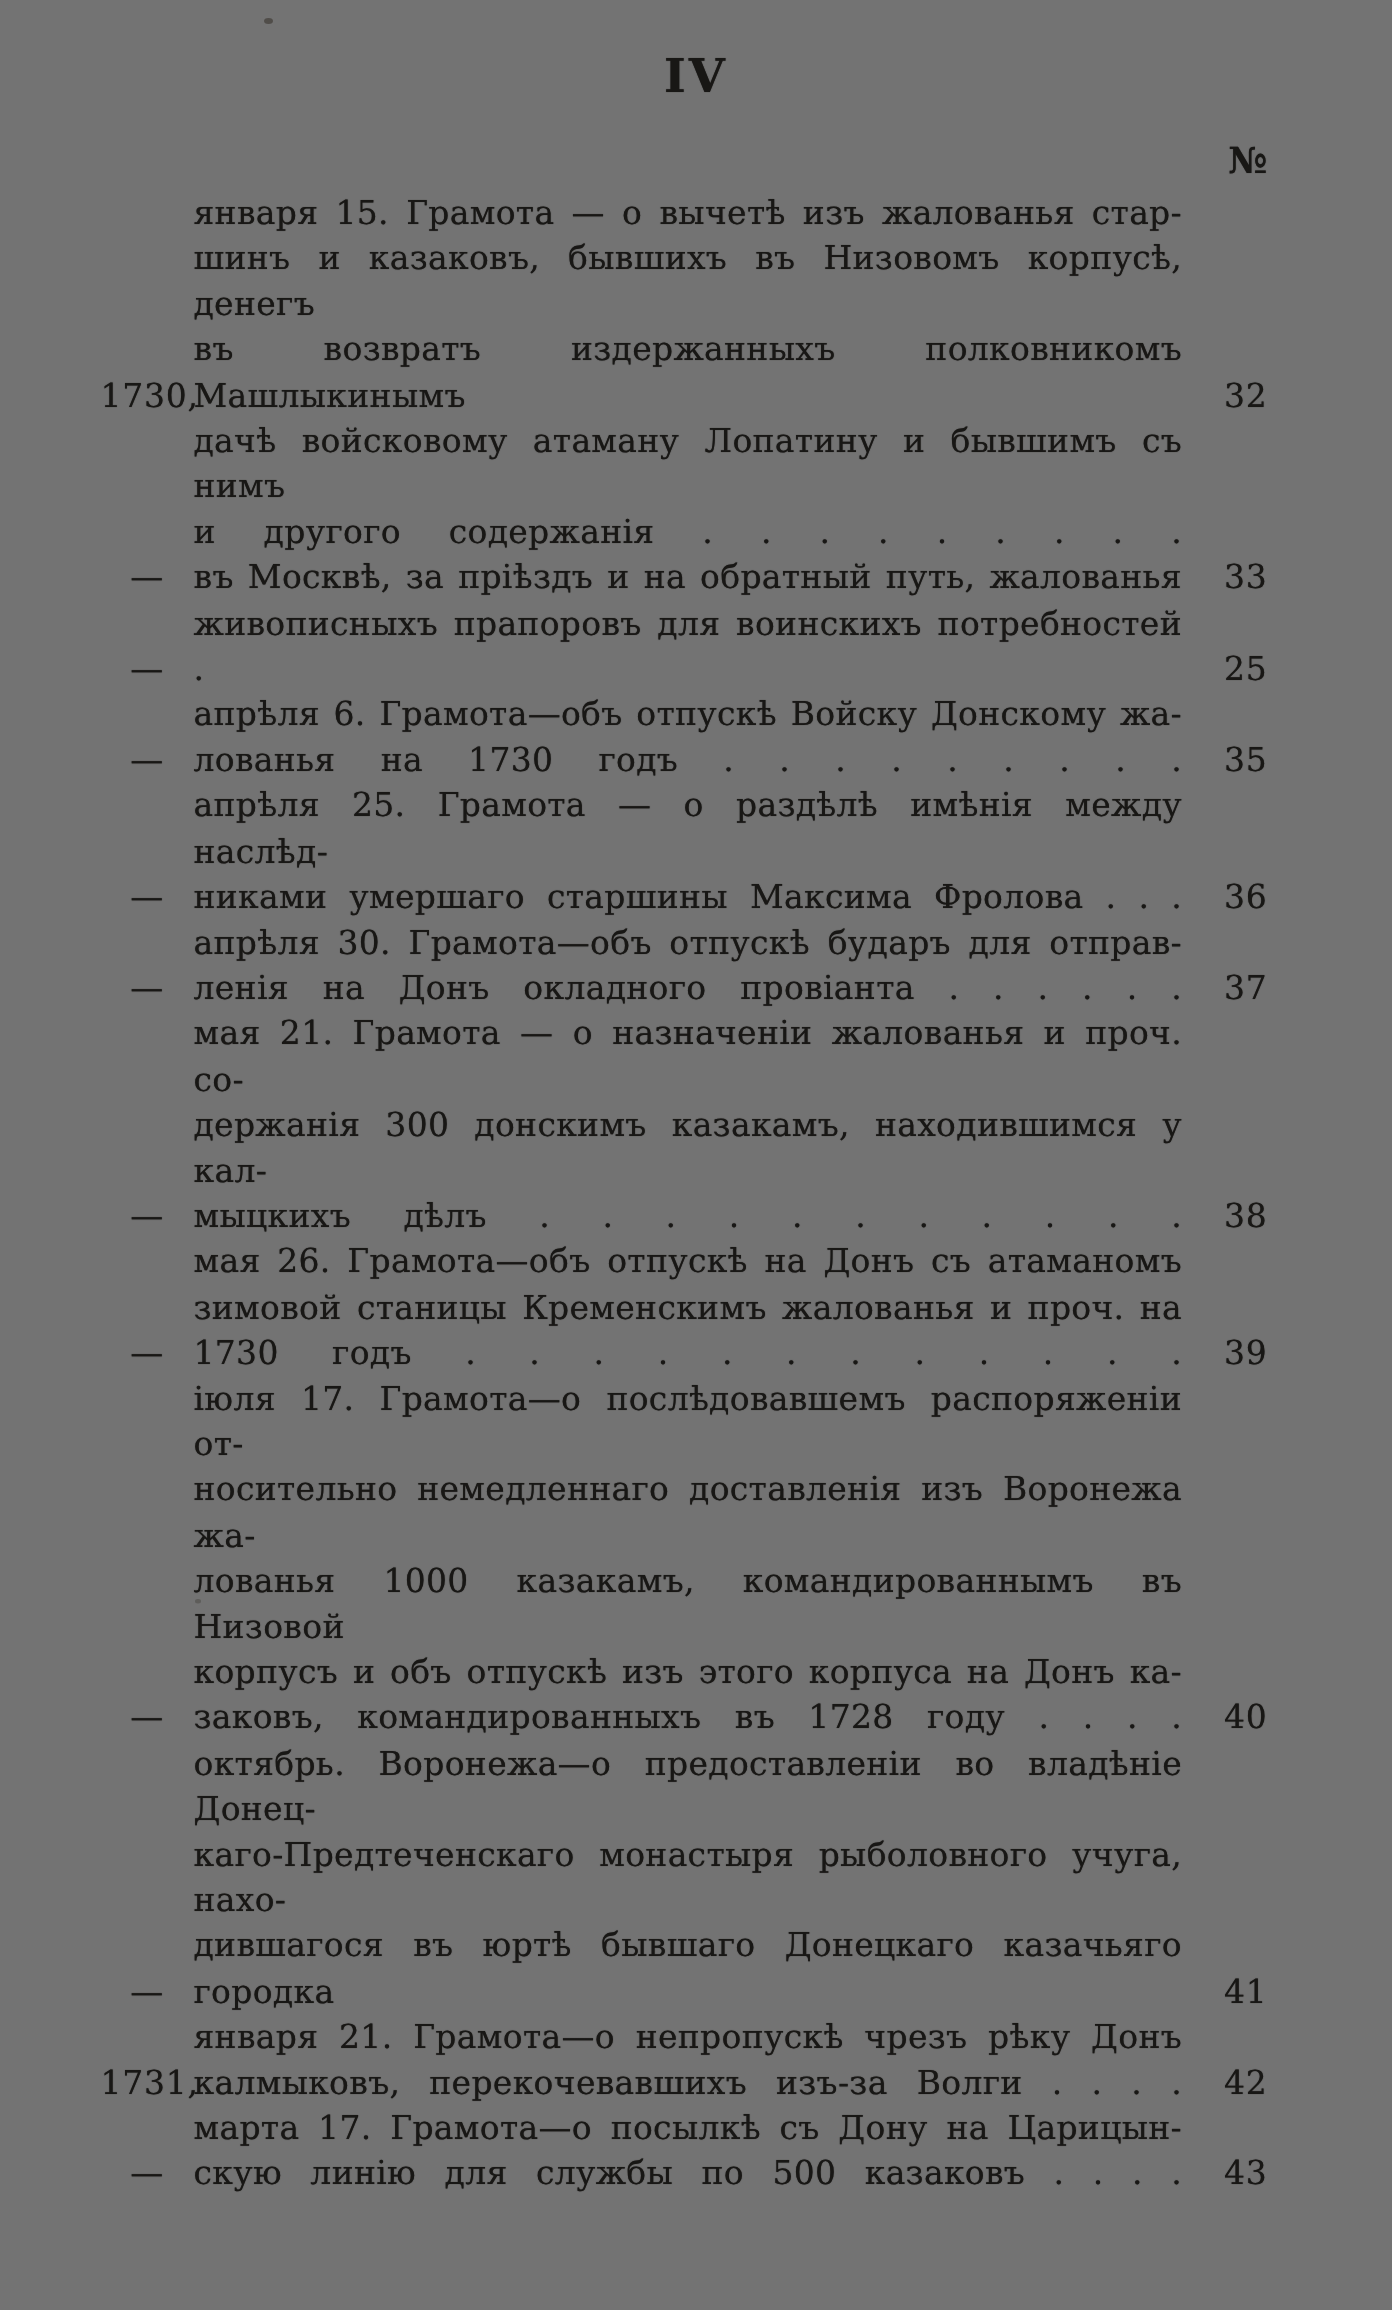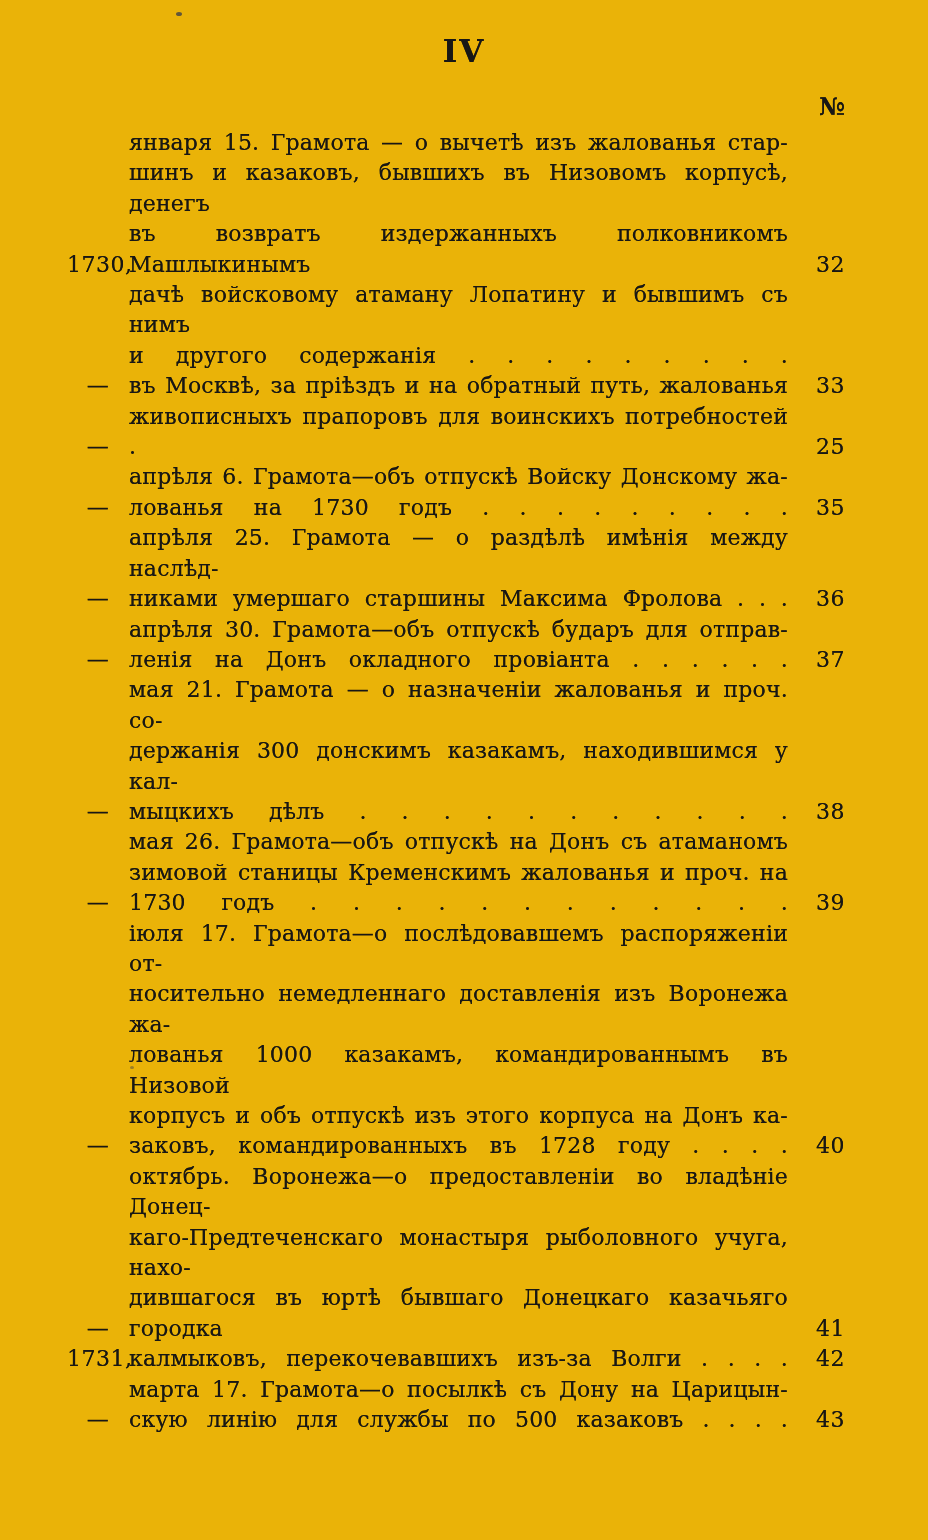--- a/index.html
+++ b/index.html
@@ -5,21 +5,21 @@
   html, body {
     margin: 0;
     padding: 0;
     background: #f4f4f1;
   }
   .page {
     position: relative;
     width: 928px;
     height: 1540px;
     margin: 0 auto;
-    background: #eab308;
+    background: #737373;
     overflow: hidden;
     font-family: "DejaVu Serif", "Liberation Serif", serif;
     color: #181715;
     text-shadow: 0 0 0.6px rgba(20,18,15,0.75);
   }
   .header-numeral {
     margin-top: 34px;
     text-align: center;
     font-size: 31px;
     font-weight: bold;
@@ -174,20 +174,21 @@
         <div class="text-col">
           <div class="line">октябрь. Воронежа—о предоставленіи во владѣніе Донец-</div>
           <div class="line">каго-Предтеченскаго монастыря рыболовного учуга, нахо-</div>
           <div class="line">дившагося въ юртѣ бывшаго Донецкаго казачьяго городка</div>
         </div>
         <div class="num-col">41</div>
       </div>
       <div class="entry">
         <div class="label-col">1731,</div>
         <div class="text-col">
+          <div class="line">января 21. Грамота—о непропускѣ чрезъ рѣку Донъ</div>
           <div class="line">калмыковъ, перекочевавшихъ изъ-за Волги . . . .</div>
         </div>
         <div class="num-col">42</div>
       </div>
       <div class="entry">
         <div class="label-col dash">—</div>
         <div class="text-col">
           <div class="line">марта 17. Грамота—о посылкѣ съ Дону на Царицын-</div>
           <div class="line">скую линію для службы по 500 казаковъ . . . .</div>
         </div>

